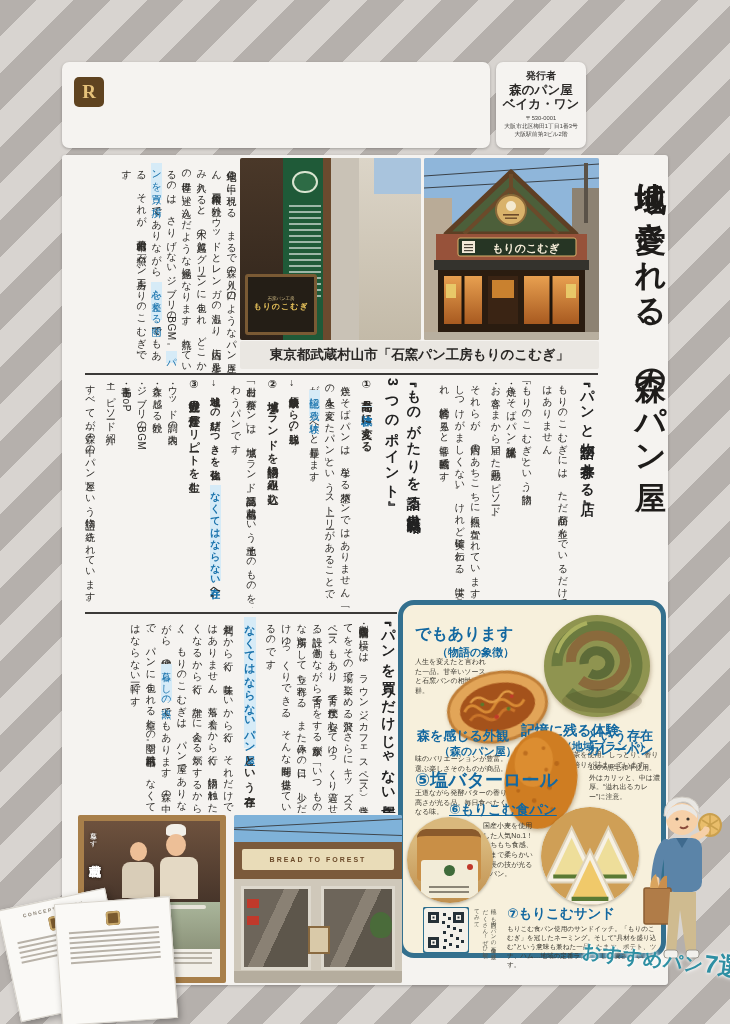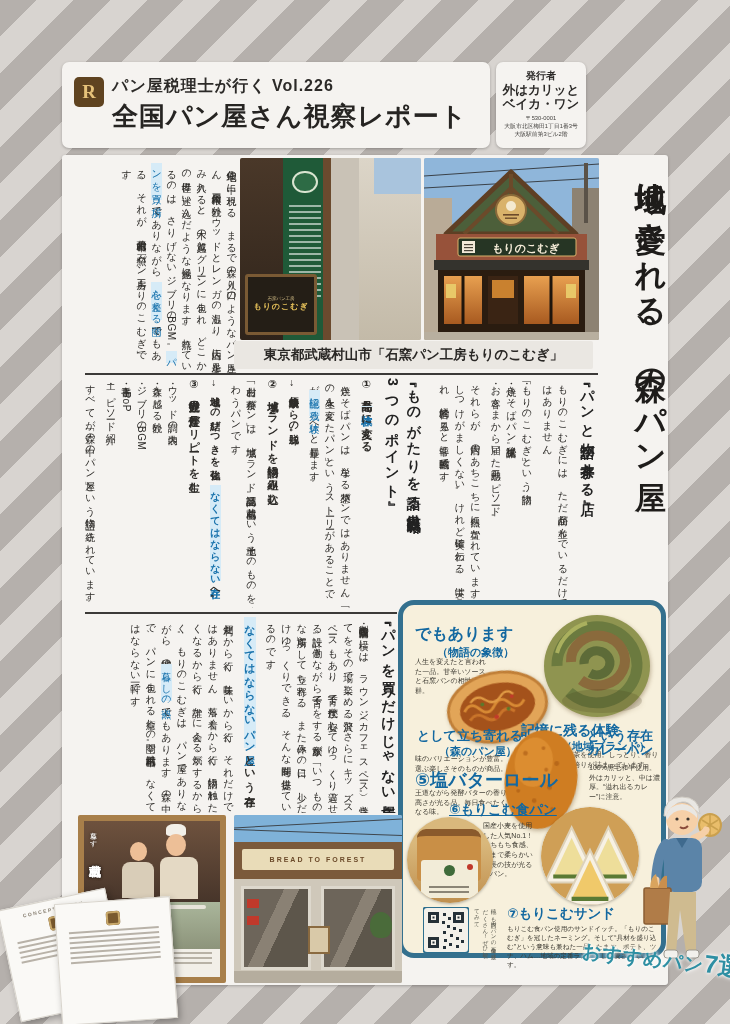--- a/index.html
+++ b/index.html
@@ -31,21 +31,21 @@
   .sheet{left:62px;top:155px;width:606px;height:830px;border-radius:3px;}
   .sheet > *{position:absolute;}
   
   .v{writing-mode:vertical-rl;text-orientation:mixed;color:#2e2c29;}
   .v p{margin:0;margin-block-end:5px;white-space:pre-line;}
   .v h3{margin:0;margin-block-end:6px;font-size:14px;font-weight:900;letter-spacing:1.5px;white-space:pre-line;color:#222;}
   .body-txt{font-size:10px;line-height:1.55;letter-spacing:.5px;}
   .intro{left:23px;top:8px;width:154px;height:210px;font-size:10px;line-height:1.5;letter-spacing:.5px;overflow:hidden;}
   .hl{color:#1b74ad;background:#d6ebf7;}
   .headline{left:538px;top:3px;width:66px;height:446px;font-size:31px;font-weight:900;letter-spacing:2px;color:#1e1c1a;line-height:1;}
-  .caption-bar{left:172px;top:186px;width:359px;height:28px;background:#eae7e2;border-radius:2px;
+  .caption-bar{left:178px;top:186px;width:359px;height:28px;background:#eae7e2;border-radius:2px;
     display:flex;align-items:center;justify-content:center;font-size:13.5px;font-weight:800;color:#2a2826;}
   .divider{background:#3c3a38;height:2px;}
   .d1{left:23px;top:218px;width:513px;}
   .d2{left:23px;top:457px;width:312px;}
   .band{left:23px;top:223px;width:513px;height:230px;display:flex;flex-direction:row-reverse;gap:7px;overflow:hidden;}
   .band .v{height:100%;flex:none;}
   .place-band{left:23px;top:462px;width:314px;height:196px;display:flex;flex-direction:row-reverse;overflow:hidden;}
   .place-band .v{height:100%;}
   .pt-head{font-weight:800;font-size:11px;}
   .arrow{font-weight:800;}
@@ -121,29 +121,25 @@
   .hw1{font-size:19px;letter-spacing:1px;}
   .hw2{font-size:25px;}
 </style>
 </head>
 <body>
 
 <div class="stage">
 
   <div class="panel title-box">
     <div class="logo">R</div>
-    <div>
-      <div class="series">パン屋税理士が行く Vol.226</div>
-      <div class="main-title">全国パン屋さん視察レポート</div>
-    </div>
   </div>
 
   <div class="panel pub-box">
     <div class="pub-label">発行者</div>
-    <div class="pub-name">外はカリッと</div>
+    <div class="pub-name">森のパン屋</div>
     <div class="pub-name">ベイカ・ワン</div>
     <div class="pub-addr pub-postal">〒530-0001</div>
     <div class="pub-addr">大阪市北区梅田1丁目1番3号</div>
     <div class="pub-addr">大阪駅前第3ビル2階</div>
   </div>
 
 
   <div class="panel sheet">
 
     <div class="v intro"><span>住宅地の中に現れる、まるで森の入り口のようなパン屋さん。三角屋根の外観。ウッドとレンガの温もり。店内に一歩足を踏み入れると、木の質感とグリーンに包まれ、どこか物語の世界に迷い込んだような感覚になります。流れているのは、さりげないジブリのBGM。</span><span class="hl">パンを買う場所</span><span>でありながら、</span><span class="hl">心を整える空間</span><span>でもある。それが、武蔵村山市の「石窯パン工房もりのこむぎ」です。</span></div>
@@ -269,21 +265,21 @@
         <ellipse cx="55" cy="53" rx="53" ry="51" fill="#8f9450"></ellipse>
         <path d="M15,53 a40,38 0 1 1 12,26" stroke="#6b7a3f" stroke-width="11" fill="none"></path>
         <path d="M29,49 a27,25 0 1 1 10,18" stroke="#8a6a3c" stroke-width="10" fill="none"></path>
         <path d="M42,51 a13,12 0 1 1 6,9" stroke="#5d6b38" stroke-width="9" fill="none"></path>
         <path d="M15,40 a45,42 0 0 1 30,-30" stroke="#aab05e" stroke-width="4" fill="none"></path>
         <ellipse cx="60" cy="88" rx="40" ry="12" fill="rgba(60,50,20,.18)"></ellipse>
       </svg>
       <div class="it-title" style="left:118px;top:118px;font-size:14px;">記憶に残る体験</div>
       <div class="it-sub" style="left:158px;top:134px;">（地域ブランド）</div>
       <div class="it-body" style="left:128px;top:145px;width:128px;">武蔵村山のお茶を使用。しっとり、香り高く、地元の誇りが詰まっています。</div>
-      <div class="it-title" style="left:14px;top:124px;font-size:13px;">として立ち寄れる</div>
+      <div class="it-title" style="left:14px;top:124px;font-size:13px;">森を感じる外観</div>
       <div class="it-sub" style="left:36px;top:139px;">（森のパン屋）</div>
       <div class="it-body" style="left:12px;top:149px;width:96px;">味のバリエーションが豊富。選ぶ楽しさそのものが商品。</div>
       <svg class="bread" style="left:98px;top:122px;transform:rotate(8deg);" width="80" height="105" viewBox="0 0 84 110">
         <ellipse cx="42" cy="55" rx="38" ry="52" fill="#cf7d22"></ellipse>
         <ellipse cx="32" cy="38" rx="20" ry="26" fill="#e89a3c" opacity=".55"></ellipse>
         <circle cx="22" cy="30" r="2.5" fill="#a85a14" opacity=".6"></circle>
           <circle cx="40" cy="22" r="2" fill="#a85a14" opacity=".6"></circle>
         <circle cx="56" cy="36" r="2.6" fill="#a85a14" opacity=".6"></circle>
           <circle cx="30" cy="56" r="2.2" fill="#a85a14" opacity=".6"></circle>
         <circle cx="52" cy="62" r="2.6" fill="#a85a14" opacity=".6"></circle>

